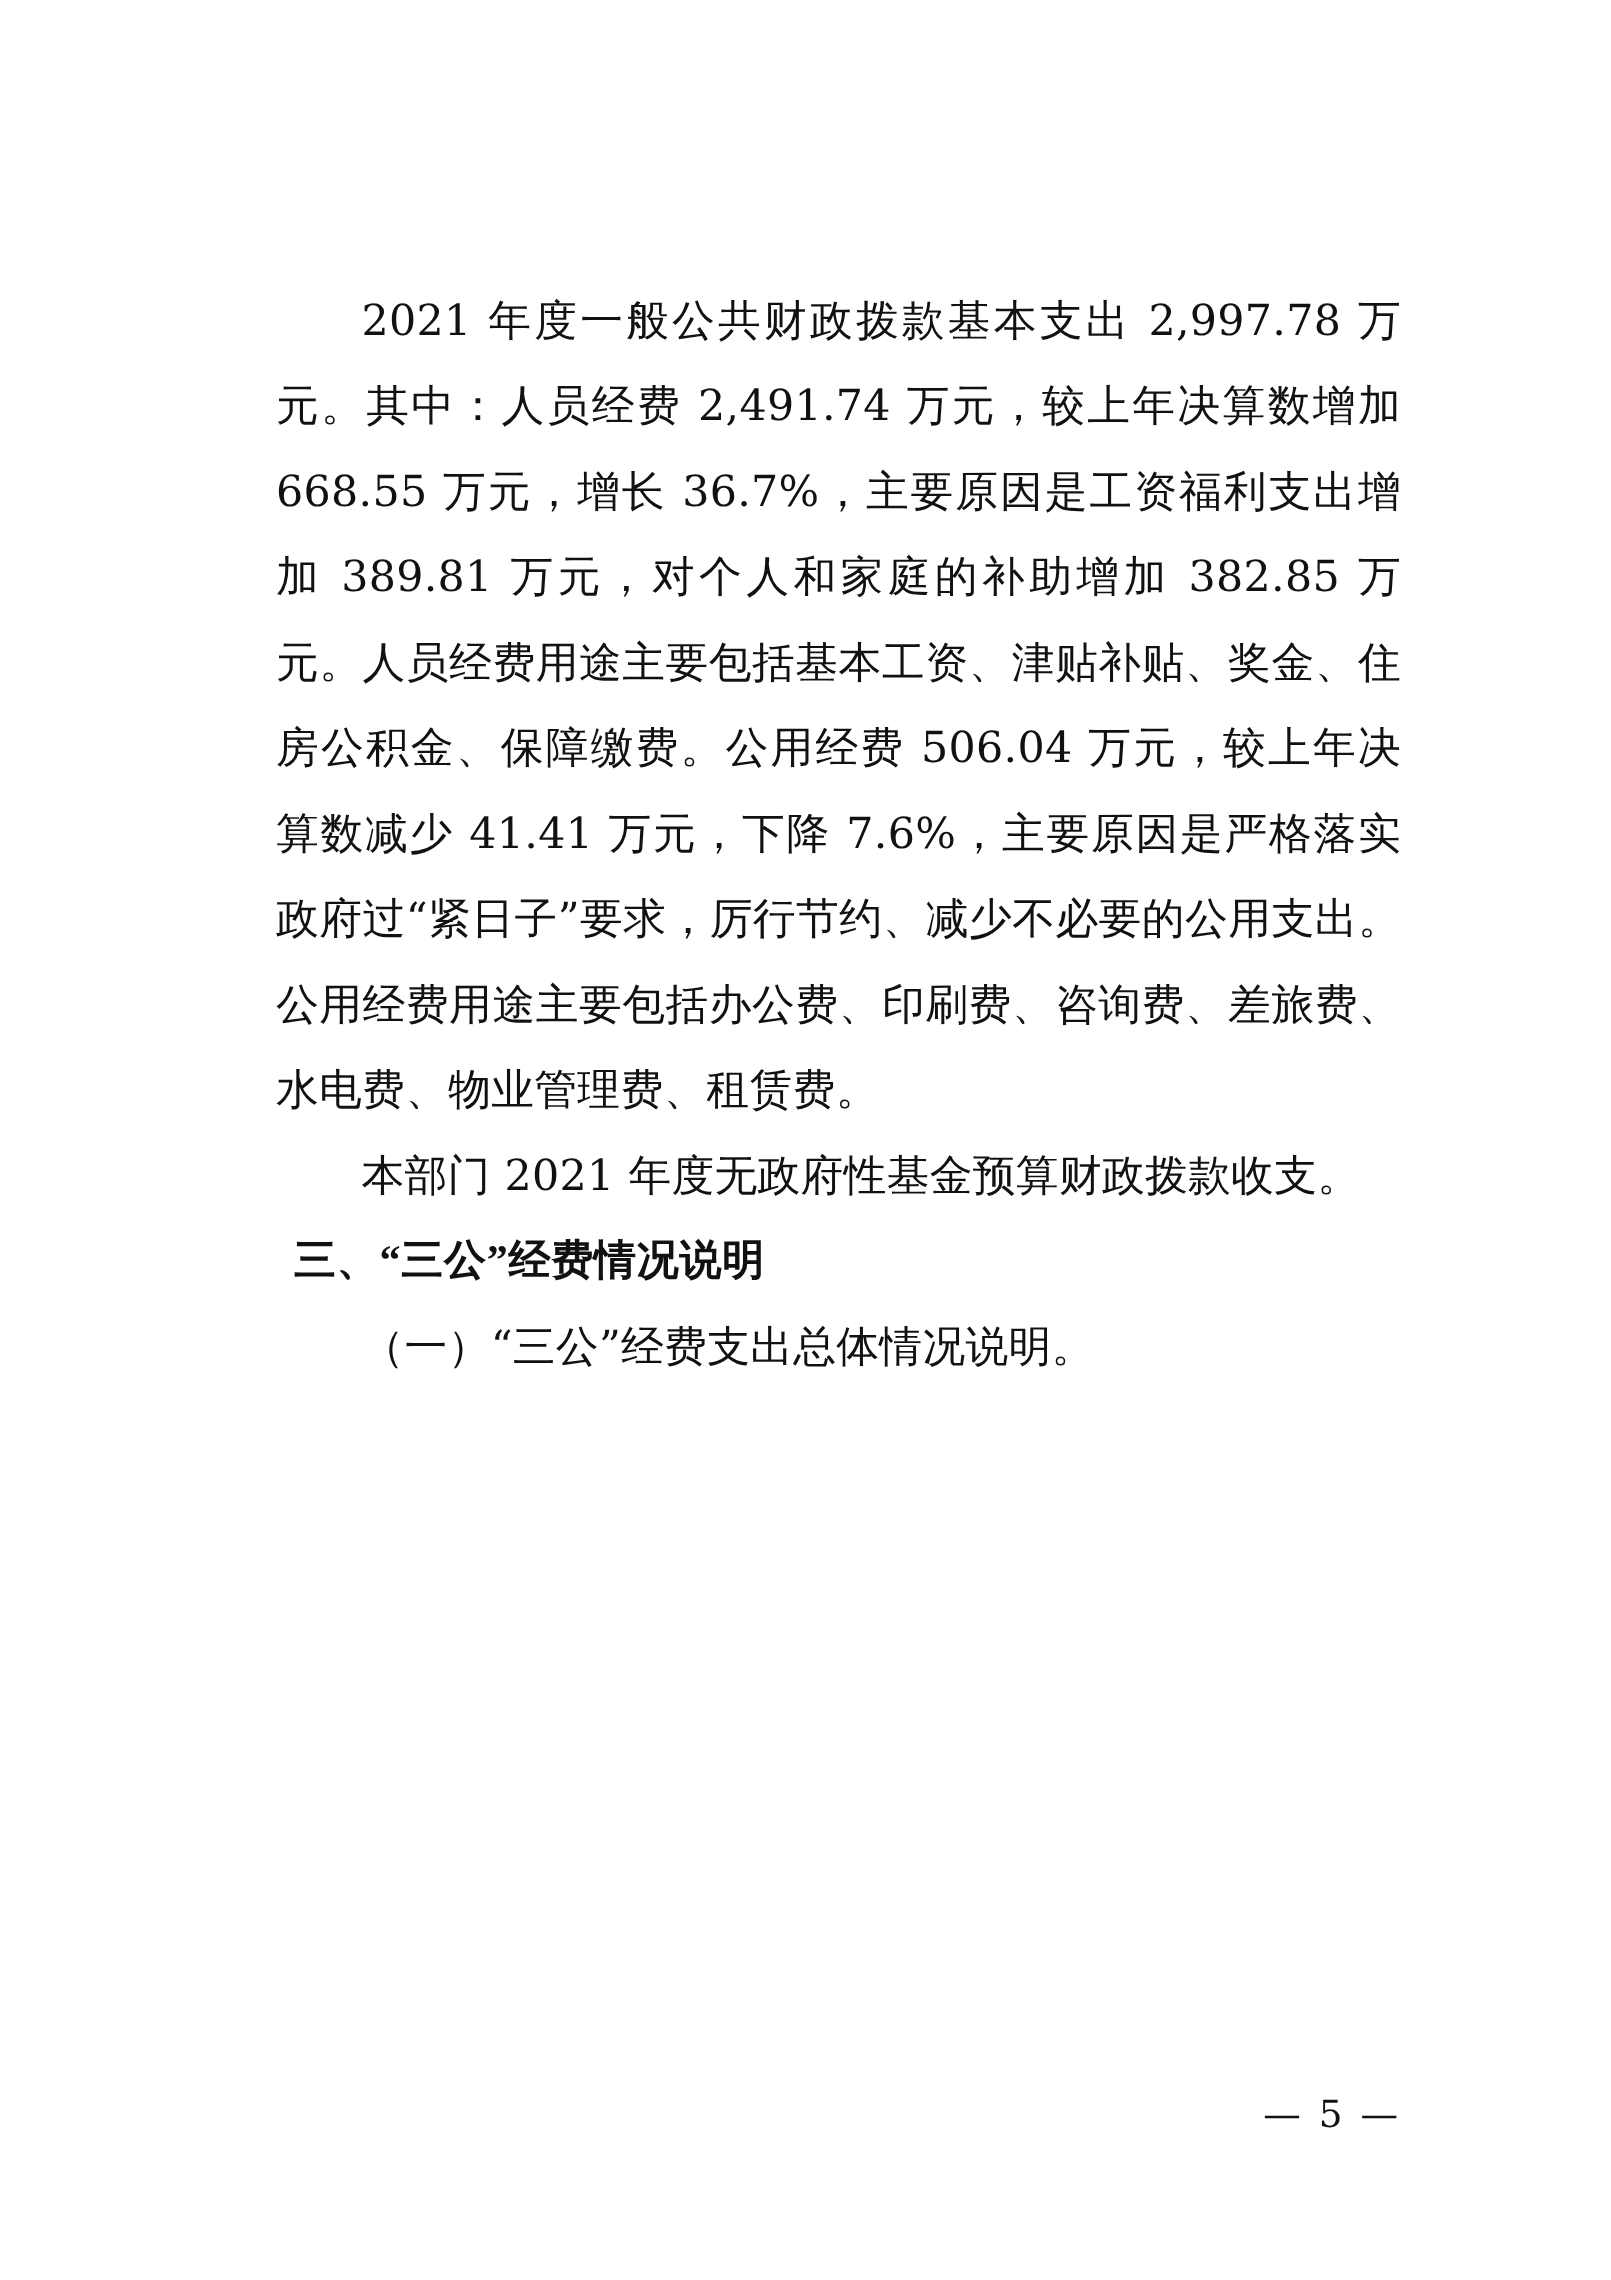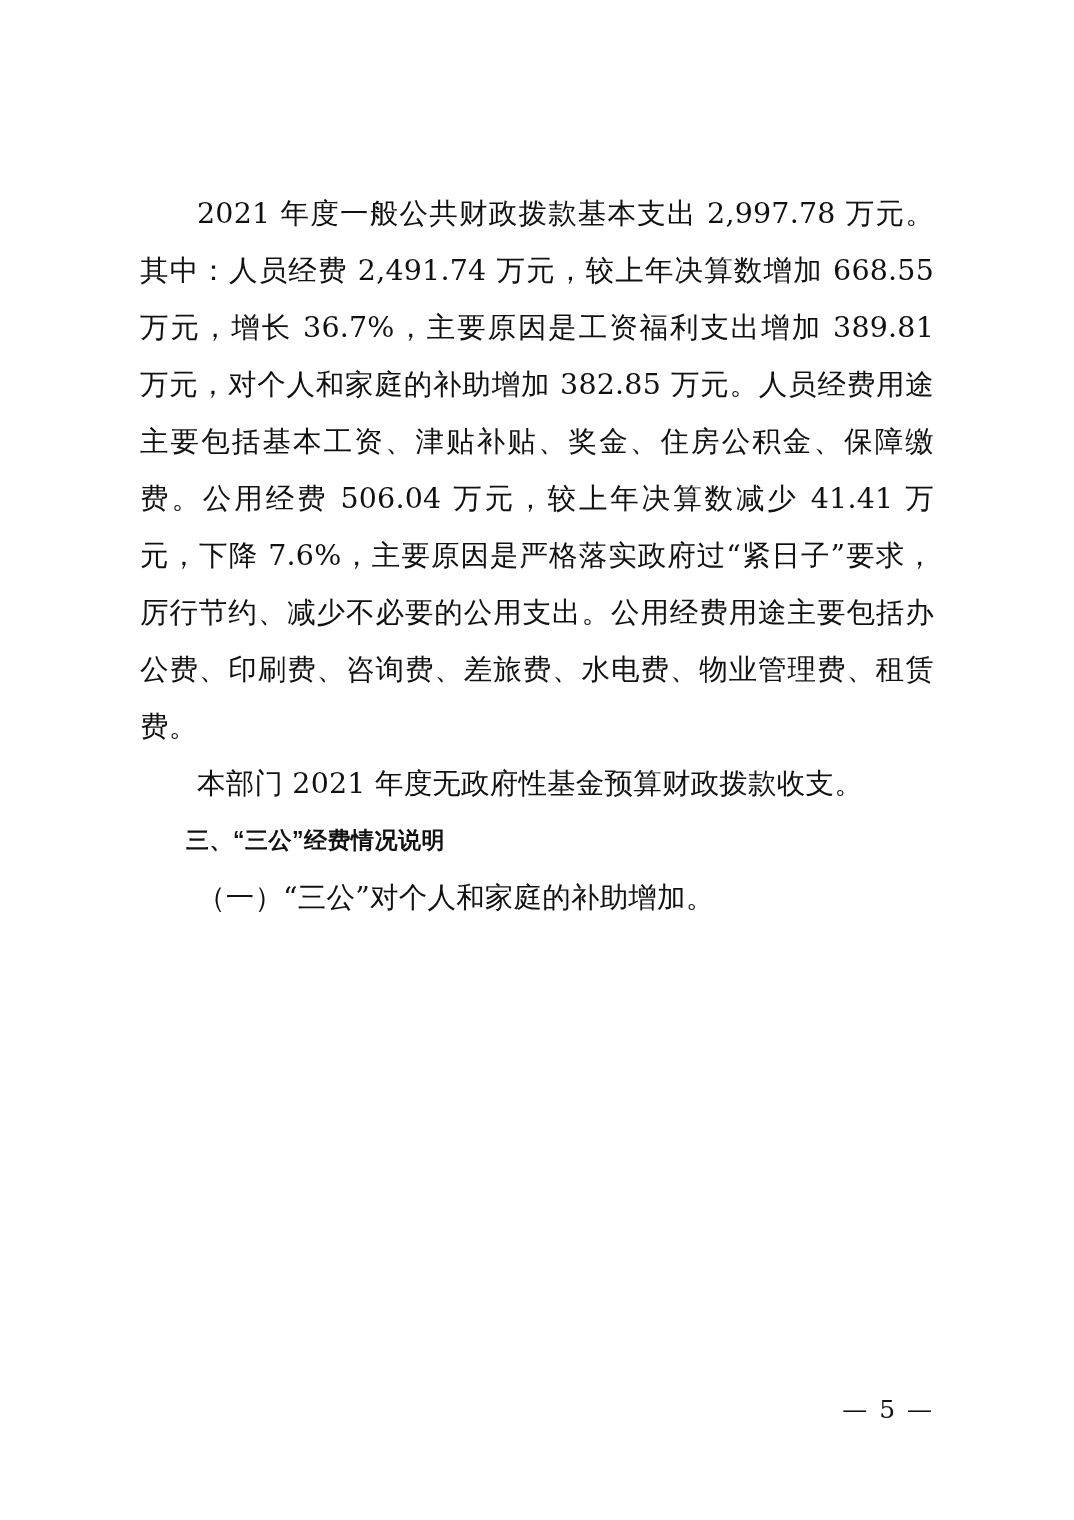--- a/index.html
+++ b/index.html
@@ -26,42 +26,43 @@
     line-height: 57px;
     text-align: justify;
     text-justify: inter-ideograph;
     letter-spacing: 0.2px;
   }
   p {
     margin: 0;
   }
   .para {
     text-indent: 2em;
+    margin-left: 44px;
   }
   .heading {
     text-indent: 2em;
     font-weight: bold;
-    font-family: Liberation Sans, sans-serif;
-    font-size: 23px;
+    font-family: Liberation Serif, serif;
+    font-size: 28px;
     letter-spacing: 0.5px;
   }
   .page-number {
     position: absolute;
     right: 140px;
     bottom: 96px;
     font-size: 25px;
     font-family: "DejaVu Serif", "Liberation Serif", serif;
     letter-spacing: 2px;
     color: #111111;
   }
 </style>
 </head>
 <body>
 
 <div class="page">
   <div class="doc-body">
     <p class="para">2021 年度一般公共财政拨款基本支出 2,997.78 万元。其中：人员经费 2,491.74 万元，较上年决算数增加 668.55 万元，增长 36.7%，主要原因是工资福利支出增加 389.81 万元，对个人和家庭的补助增加 382.85 万元。人员经费用途主要包括基本工资、津贴补贴、奖金、住房公积金、保障缴费。公用经费 506.04 万元，较上年决算数减少 41.41 万元，下降 7.6%，主要原因是严格落实政府过“紧日子”要求，厉行节约、减少不必要的公用支出。公用经费用途主要包括办公费、印刷费、咨询费、差旅费、水电费、物业管理费、租赁费。</p>
     <p class="para">本部门 2021 年度无政府性基金预算财政拨款收支。</p>
     <p class="heading">三、“三公”经费情况说明</p>
-    <p class="para">（一）“三公”对个人和家庭的补助增加。</p>
+    <p class="para">（一）“三公”经费支出总体情况说明。</p>
   </div>
   <div class="page-number">— 5 —</div>
 </div>
 
 </body></html>

